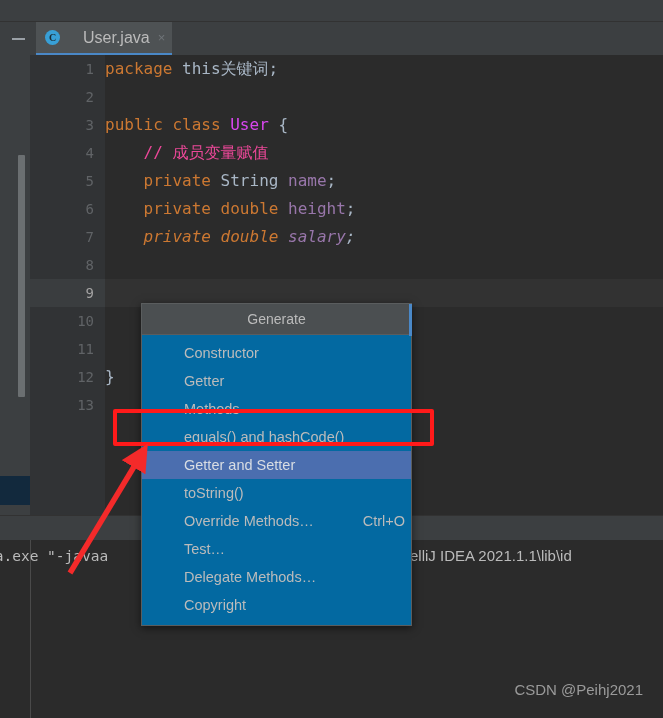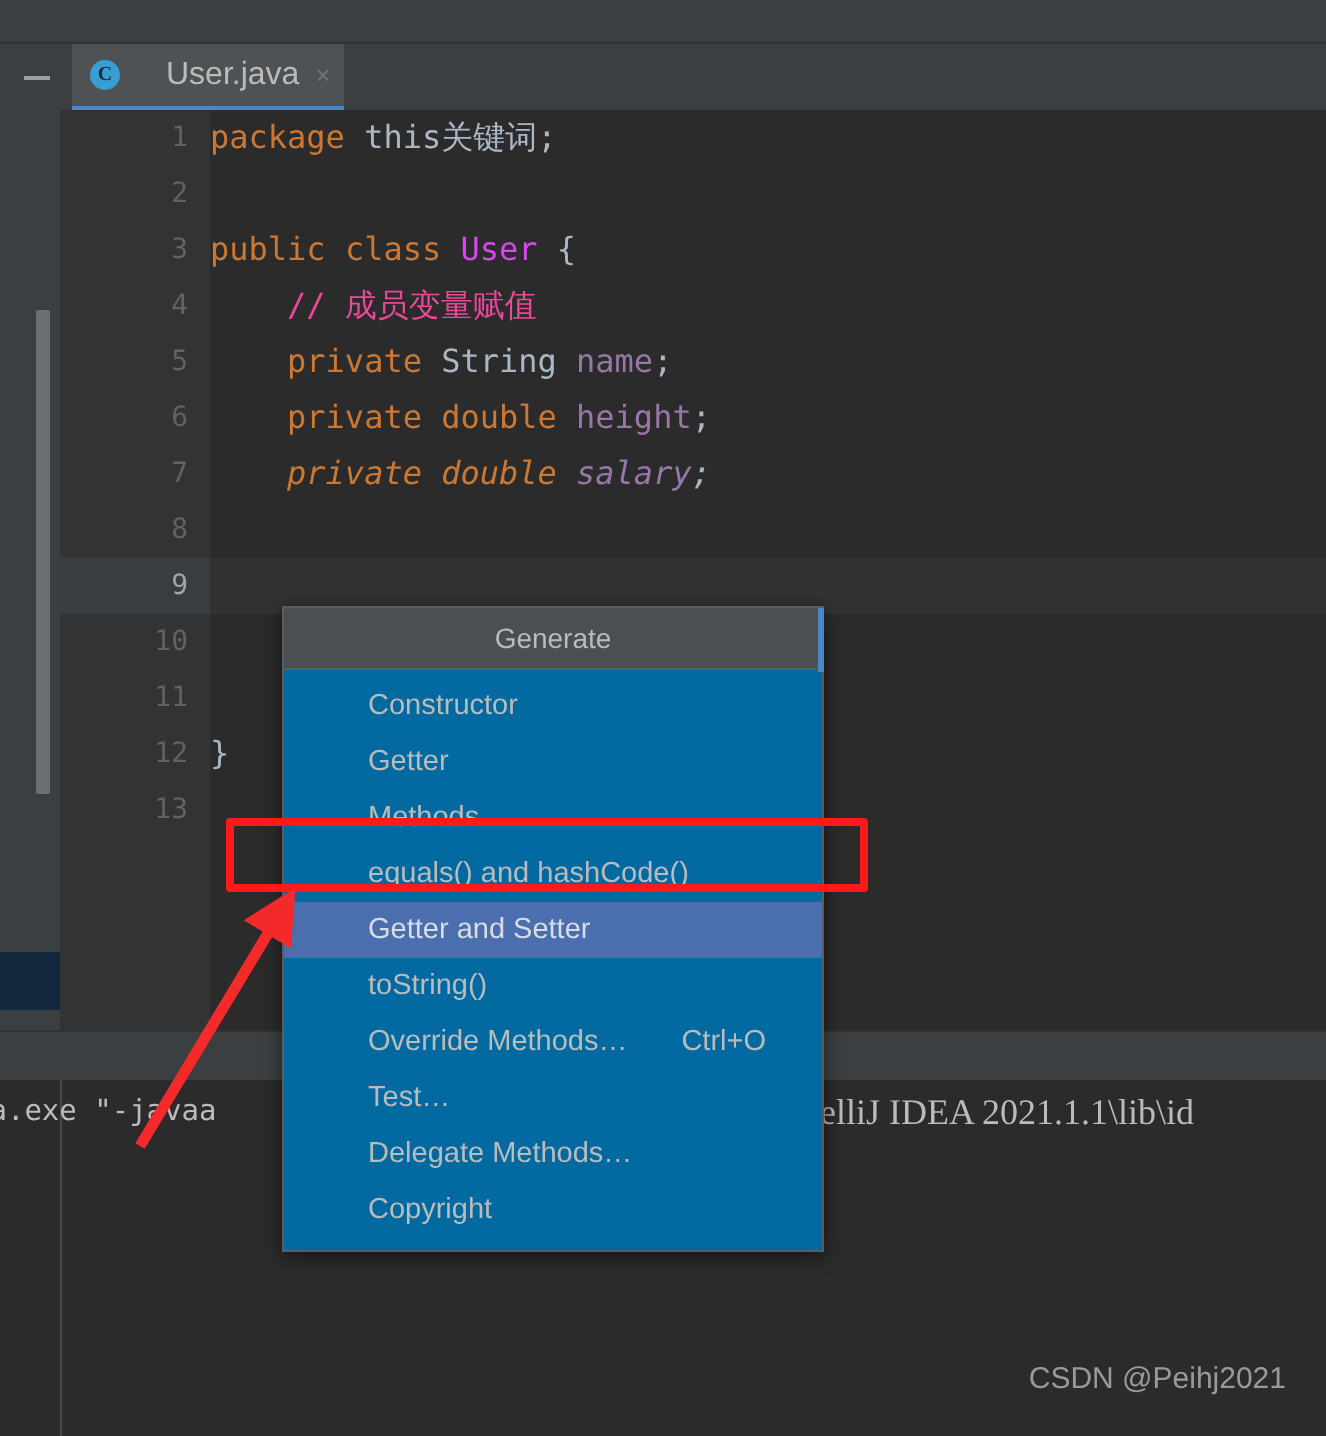--- a/index.html
+++ b/index.html
@@ -203,22 +203,22 @@
     white-space: pre;
     font-family: "DejaVu Sans Mono", monospace;
     font-size: 14.5px;
     color: #bbbbbb;
     line-height: 20px;
   }
   .console-line2 {
     position: absolute;
     left: 410px; top: 6px;
     white-space: pre;
-    font-family: Liberation Serif, serif;
-    font-size: 18px;
+    font-family: Liberation Sans, sans-serif;
+    font-size: 15px;
     color: #bbbbbb;
     line-height: 20px;
   }
 
   
   .popup {
     position: absolute;
     left: 141px; top: 303px;
     width: 271px;
     background: #0369a1;
@@ -258,21 +258,21 @@
     position: relative;
     cursor: default;
     white-space: nowrap;
   }
   .popup-item.selected {
     background: #4b6eaf;
     color: #d8dde3;
   }
   .popup-item .shortcut {
     position: absolute;
-    right: 28px;
+    right: 6px;
     color: #bbbbbb;
     font-size: 14.5px;
   }
 
   
   .anno {
     position: absolute;
     left: 0; top: 0;
     width: 663px; height: 718px;
     pointer-events: none;

